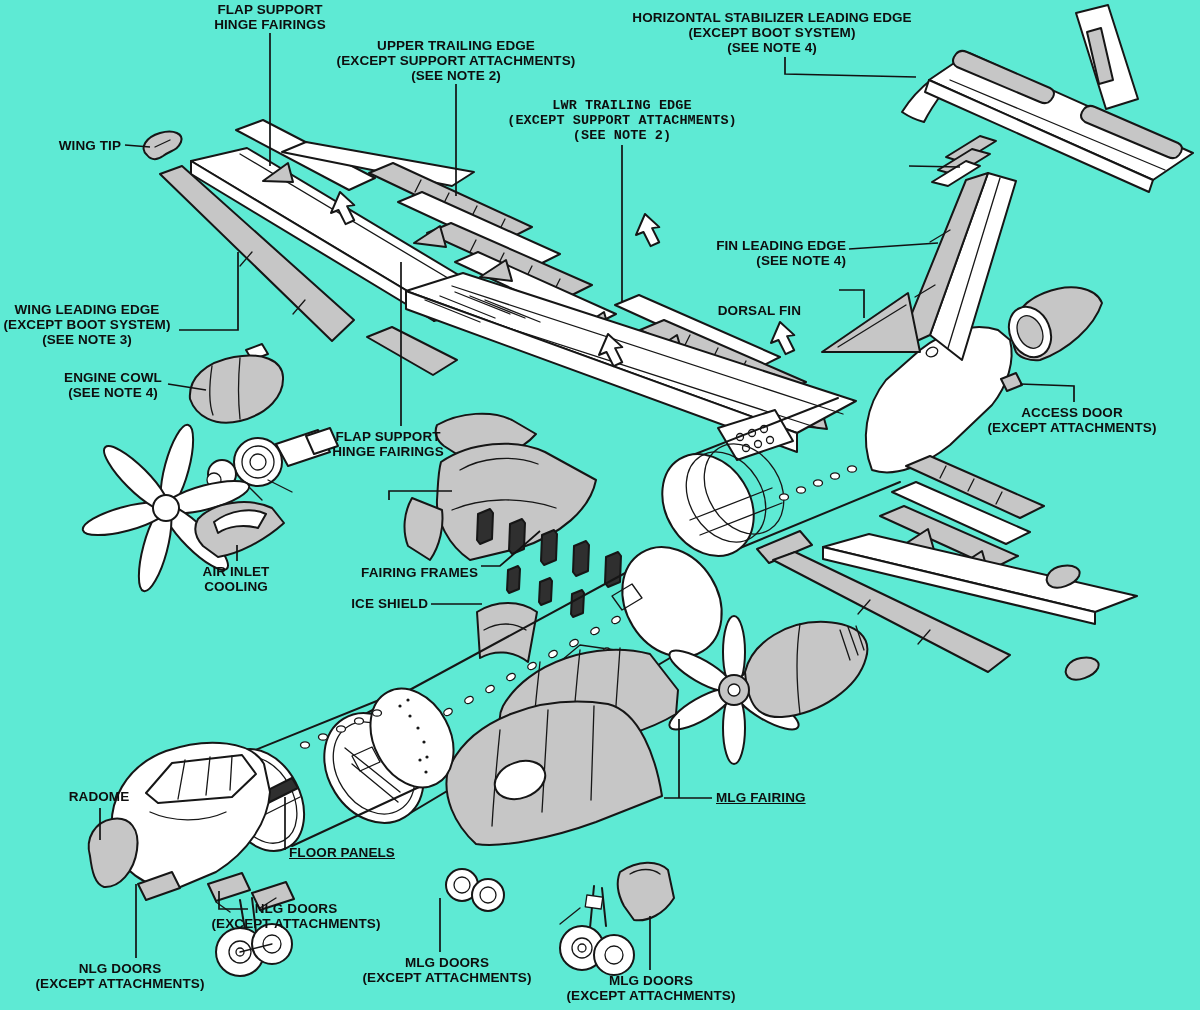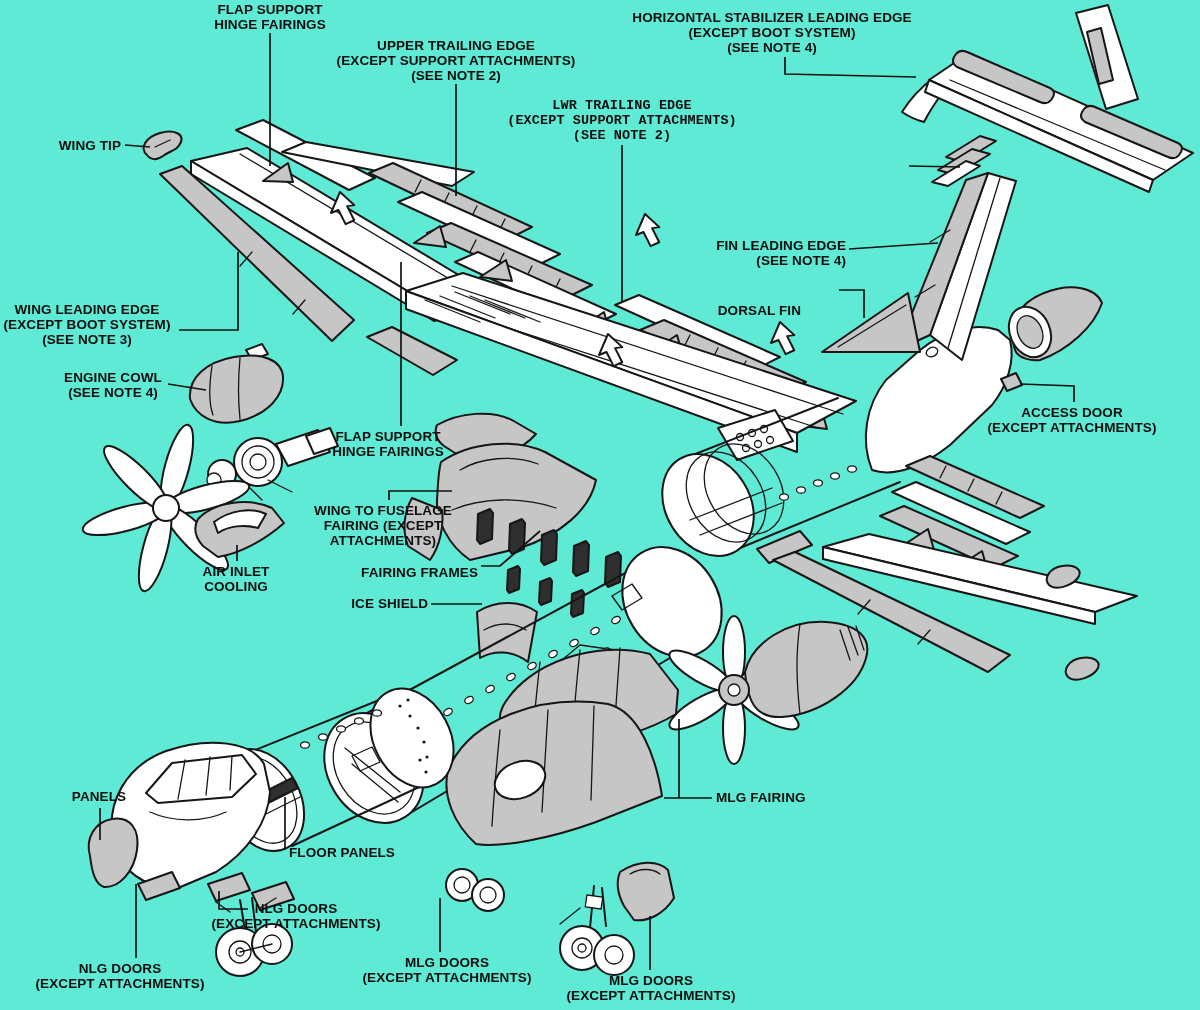--- a/index.html
+++ b/index.html
@@ -3,21 +3,21 @@
 <meta charset="utf-8">
 <style>
   html,body{margin:0;padding:0;background:#fff;}
   #stage{position:relative;width:1200px;height:1010px;background:#5eead4;overflow:hidden;}
   #art,#leaders{position:absolute;left:0;top:0;}
   #labels{position:absolute;left:0;top:0;width:1200px;height:1010px;pointer-events:none;}
   .lbl{position:absolute;font:700 13.5px/15px "Liberation Sans",sans-serif;color:#0e0e0e;
        white-space:nowrap;letter-spacing:.1px;}
   .lbl.center{transform:translateX(-50%);text-align:center;}
   .lbl.right{transform:translateX(-100%);text-align:right;}
-  .lbl.left{text-align:center;}
+  .lbl.left{text-align:center;text-decoration:underline;}
   #leaders polyline{fill:none;stroke:#121212;stroke-width:1.7;}
   #art path,#art polygon,#art ellipse,#art circle,#art rect{
       stroke:#161616;stroke-width:2;fill:#fff;stroke-linejoin:round;stroke-linecap:round;}
   #art line,#art polyline{stroke:#161616;stroke-width:2;fill:none;stroke-linecap:round;}
   #art .g{fill:#c6c6c6;}
   #art .dk{fill:#2f2f2f;}
   #art .ln{fill:none;}
   #art .thin{stroke-width:1.3;}
   #art .dot{fill:#161616;stroke:none;}
 </style>
@@ -433,40 +433,35 @@
         <div>(SEE NOTE 4)</div>
       </div>
       <div class="lbl center" style="left: 1072px; top: 405px;">
         <div>ACCESS DOOR</div>
         <div>(EXCEPT ATTACHMENTS)</div>
       </div>
       <div class="lbl center" style="left: 388px; top: 429px;">
         <div>FLAP SUPPORT</div>
         <div>HINGE FAIRINGS</div>
       </div>
-      <div class="lbl center" style="left: 383px; top: 503px;">
-        <div>WING TO FUSELAGE</div>
-        <div>FAIRING (EXCEPT</div>
-        <div>ATTACHMENTS)</div>
-      </div>
       <div class="lbl right" style="left: 478px; top: 558px; margin-top: 7px;">
         <div>FAIRING FRAMES</div>
       </div>
       <div class="lbl right" style="left: 428px; top: 596px;">
         <div>ICE SHIELD</div>
       </div>
       <div class="lbl center" style="left: 236px; top: 564px;">
         <div>AIR INLET</div>
         <div>COOLING</div>
       </div>
       <div class="lbl left" style="left: 716px; top: 790px;">
         <div>MLG FAIRING</div>
       </div>
       <div class="lbl center" style="left: 99px; top: 789px;">
-        <div>PANELS</div>
+        <div>RADOME</div>
       </div>
       <div class="lbl left" style="left: 289px; top: 845px;">
         <div>FLOOR PANELS</div>
       </div>
       <div class="lbl center" style="left: 296px; top: 901px;">
         <div>NLG DOORS</div>
         <div>(EXCEPT ATTACHMENTS)</div>
       </div>
       <div class="lbl center" style="left: 120px; top: 961px;">
         <div>NLG DOORS</div>

